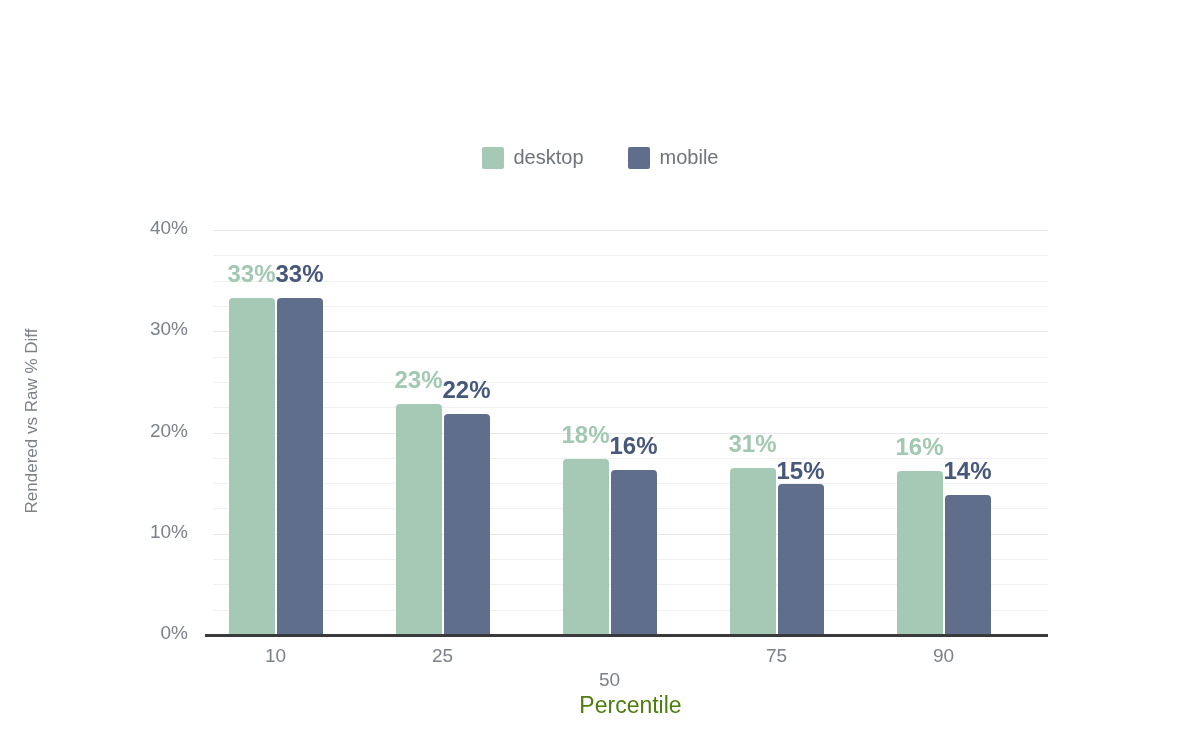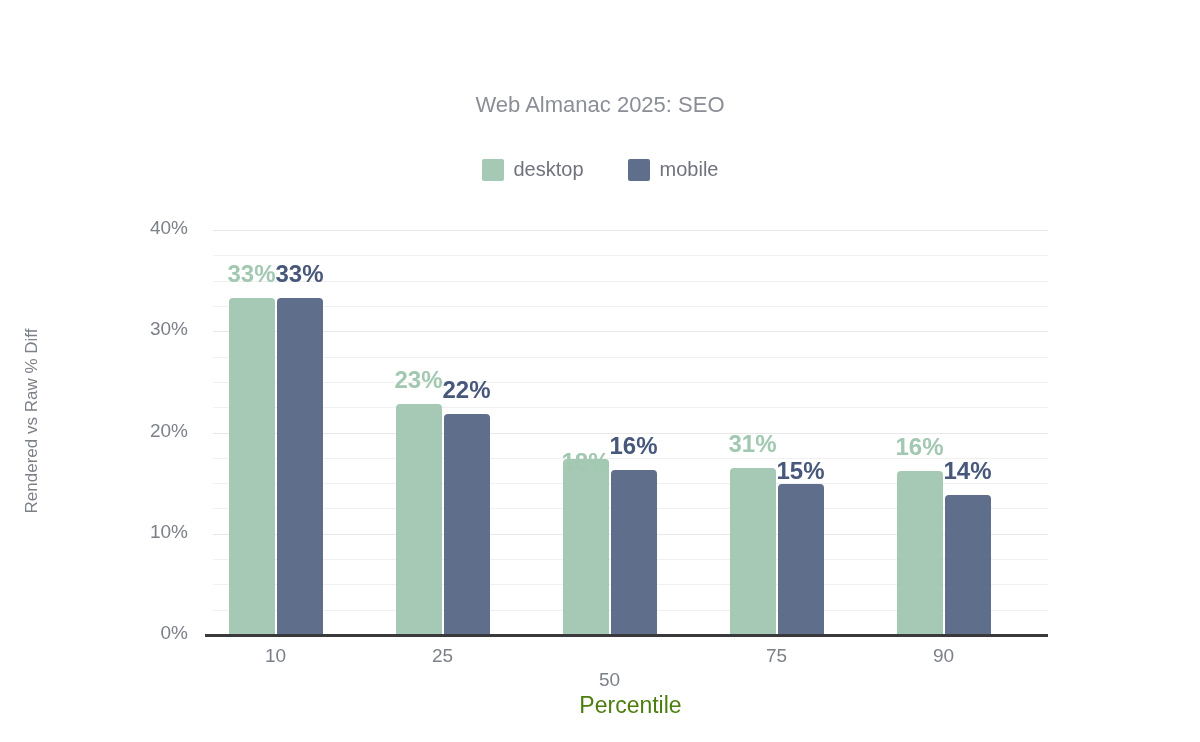--- a/index.html
+++ b/index.html
@@ -42,21 +42,21 @@
     text-align: center;
     font-size: 22px;
     font-weight: normal;
     color: #8a8e96;
     white-space: nowrap;
   }
 
   
   #legend {
     position: absolute;
-    left: 0; top: 158px;
+    left: 0; top: 146px;
     width: 1200px;
     display: flex;
     justify-content: center;
     align-items: center;
     gap: 44px;
   }
   .legend-entry {
     display: flex;
     align-items: center;
     gap: 10px;
@@ -169,21 +169,20 @@
   }
   .vlabel.desktop { color: #a2c8b1; }
   .vlabel.mobile  { color: #47587a; }
 </style>
 </head>
 <body>
 
 <div id="figure">
 
 
-  <div id="chart-subtitle">Web Almanac 2025: SEO</div>
 
   <div id="legend">
     <div class="legend-entry">
       <span class="legend-swatch" style="background:#a5c9b4"></span>
       <span class="legend-label">desktop</span>
     </div>
     <div class="legend-entry">
       <span class="legend-swatch" style="background:#5f6e8b"></span>
       <span class="legend-label">mobile</span>
     </div>
@@ -241,21 +240,21 @@
       <div class="xtick" style="left: 382.5px;">25</div>
       <div class="xtick" style="left: 549.5px; margin-top: 24px;">50</div>
       <div class="xtick" style="left: 716.5px;">75</div>
       <div class="xtick" style="left: 883.5px;">90</div>
     </div>
   <div id="vlabels">
       <div class="vlabel desktop" style="left: 219.5px; top: 259.837px; color: rgb(162, 200, 177);">33%</div>
       <div class="vlabel mobile" style="left: 267.5px; top: 259.837px; color: rgb(71, 88, 122);">33%</div>
       <div class="vlabel desktop" style="left: 386.5px; top: 366.15px; color: rgb(162, 200, 177);">23%</div>
       <div class="vlabel mobile" style="left: 434.5px; top: 376.275px; color: rgb(71, 88, 122);">22%</div>
-      <div class="vlabel desktop" style="left: 553.5px; top: 420.825px; color: rgb(162, 200, 177); margin-top: 27px;">18%</div>
+      <div class="vlabel desktop" style="left: 553.5px; top: 420.825px; color: rgb(162, 200, 177);">18%</div>
       <div class="vlabel mobile" style="left: 601.5px; top: 431.962px; color: rgb(71, 88, 122);">16%</div>
       <div class="vlabel desktop" style="left: 720.5px; top: 429.938px; color: rgb(162, 200, 177);">31%</div>
       <div class="vlabel mobile" style="left: 768.5px; top: 457px; color: rgb(71, 88, 122);">15%</div>
       <div class="vlabel desktop" style="left: 887.5px; top: 432.975px; color: rgb(162, 200, 177);">16%</div>
       <div class="vlabel mobile" style="left: 935.5px; top: 457.275px; color: rgb(71, 88, 122);">14%</div>
     </div>
 
 </div>
 
 </body></html>

